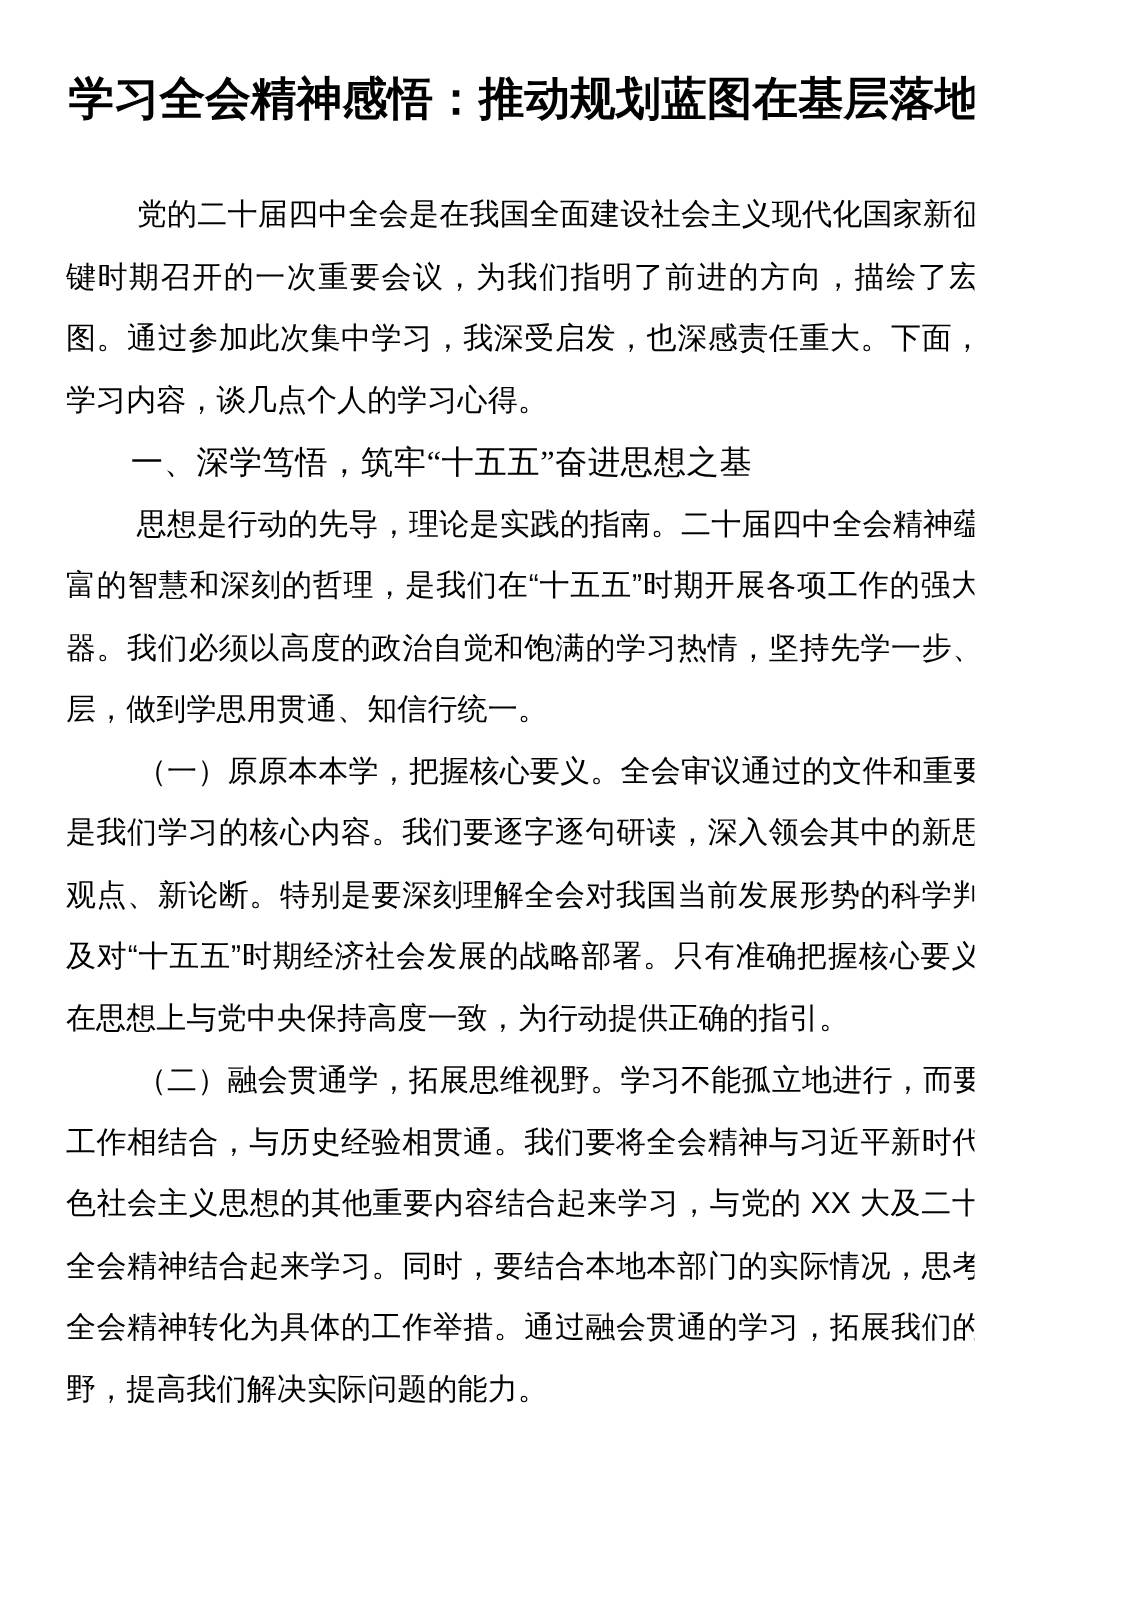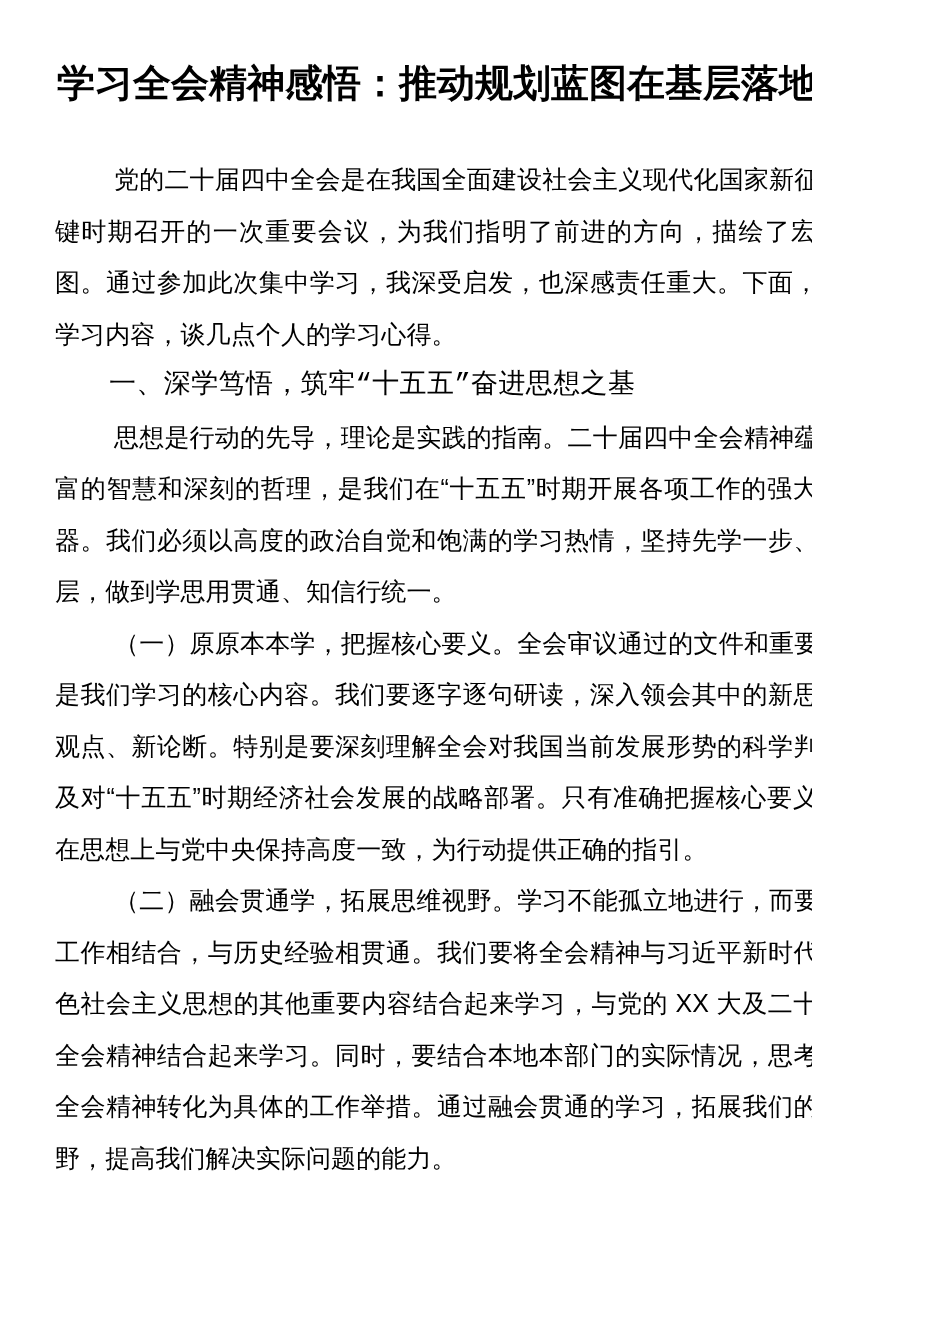--- a/index.html
+++ b/index.html
@@ -49,21 +49,21 @@
     letter-spacing: 0.1px;
     word-break: break-all;
   }
 
   .section-head {
     font-size: 27px;
     line-height: 51.5px;
     text-align: left;
     text-indent: 54px;
     margin: 0;
-    font-family: Liberation Mono, monospace;
+    font-family: Liberation Serif, serif;
     letter-spacing: 0.4px;
     white-space: nowrap;
   }
 
   .gap-after-title { height: 46px; }
 </style>
 </head>
 <body>
 
 <div id="page">

